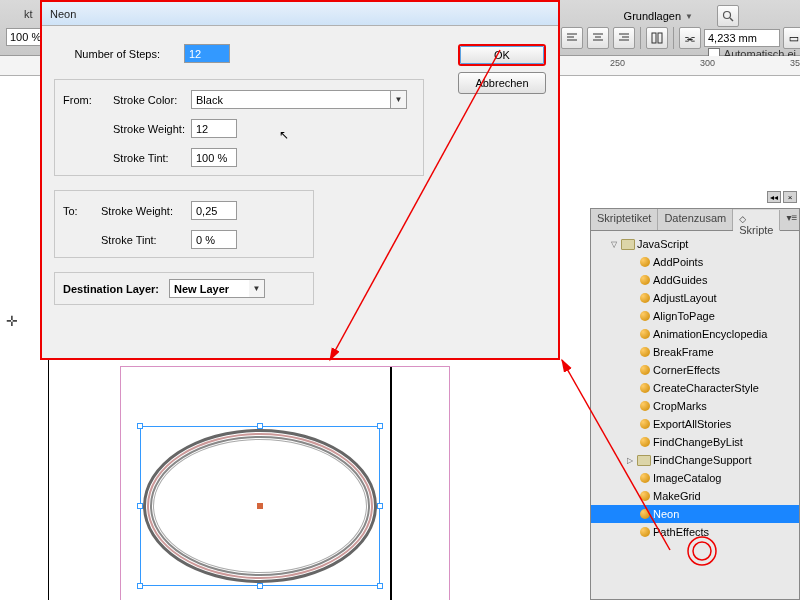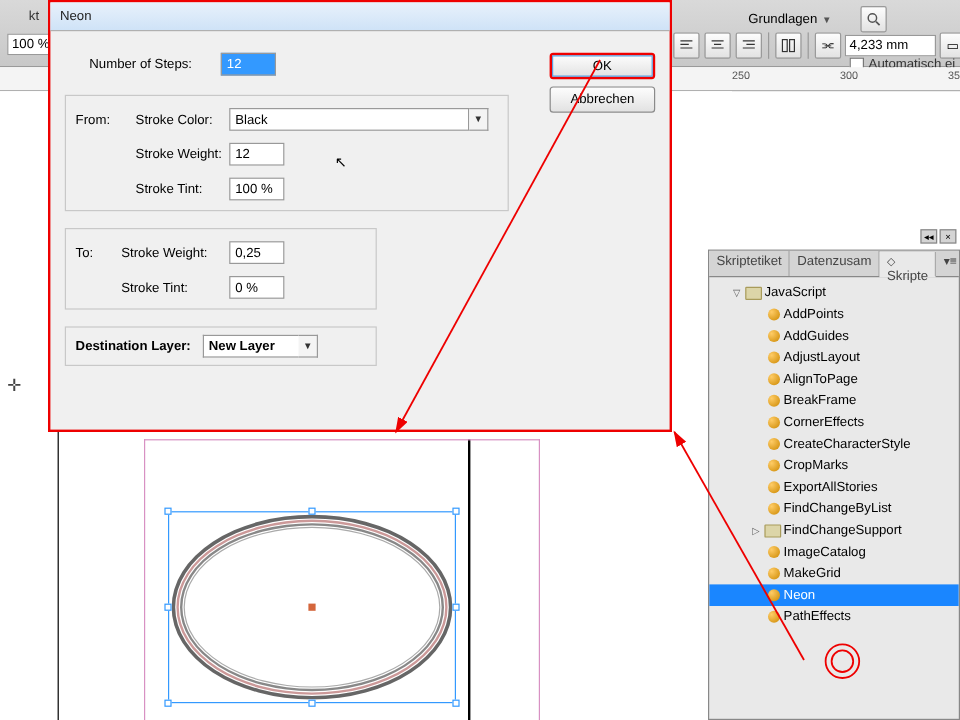--- a/index.html
+++ b/index.html
@@ -286,20 +286,24 @@
       <div class="tree-row depth2">
         <span class="script-icon"></span>
         <span>AdjustLayout</span>
       </div>
       <div class="tree-row depth2">
         <span class="script-icon"></span>
         <span>AlignToPage</span>
       </div>
       <div class="tree-row depth2">
         <span class="script-icon"></span>
+        <span>AnimationEncyclopedia</span>
+      </div>
+      <div class="tree-row depth2">
+        <span class="script-icon"></span>
         <span>BreakFrame</span>
       </div>
       <div class="tree-row depth2">
         <span class="script-icon"></span>
         <span>CornerEffects</span>
       </div>
       <div class="tree-row depth2">
         <span class="script-icon"></span>
         <span>CreateCharacterStyle</span>
       </div>

